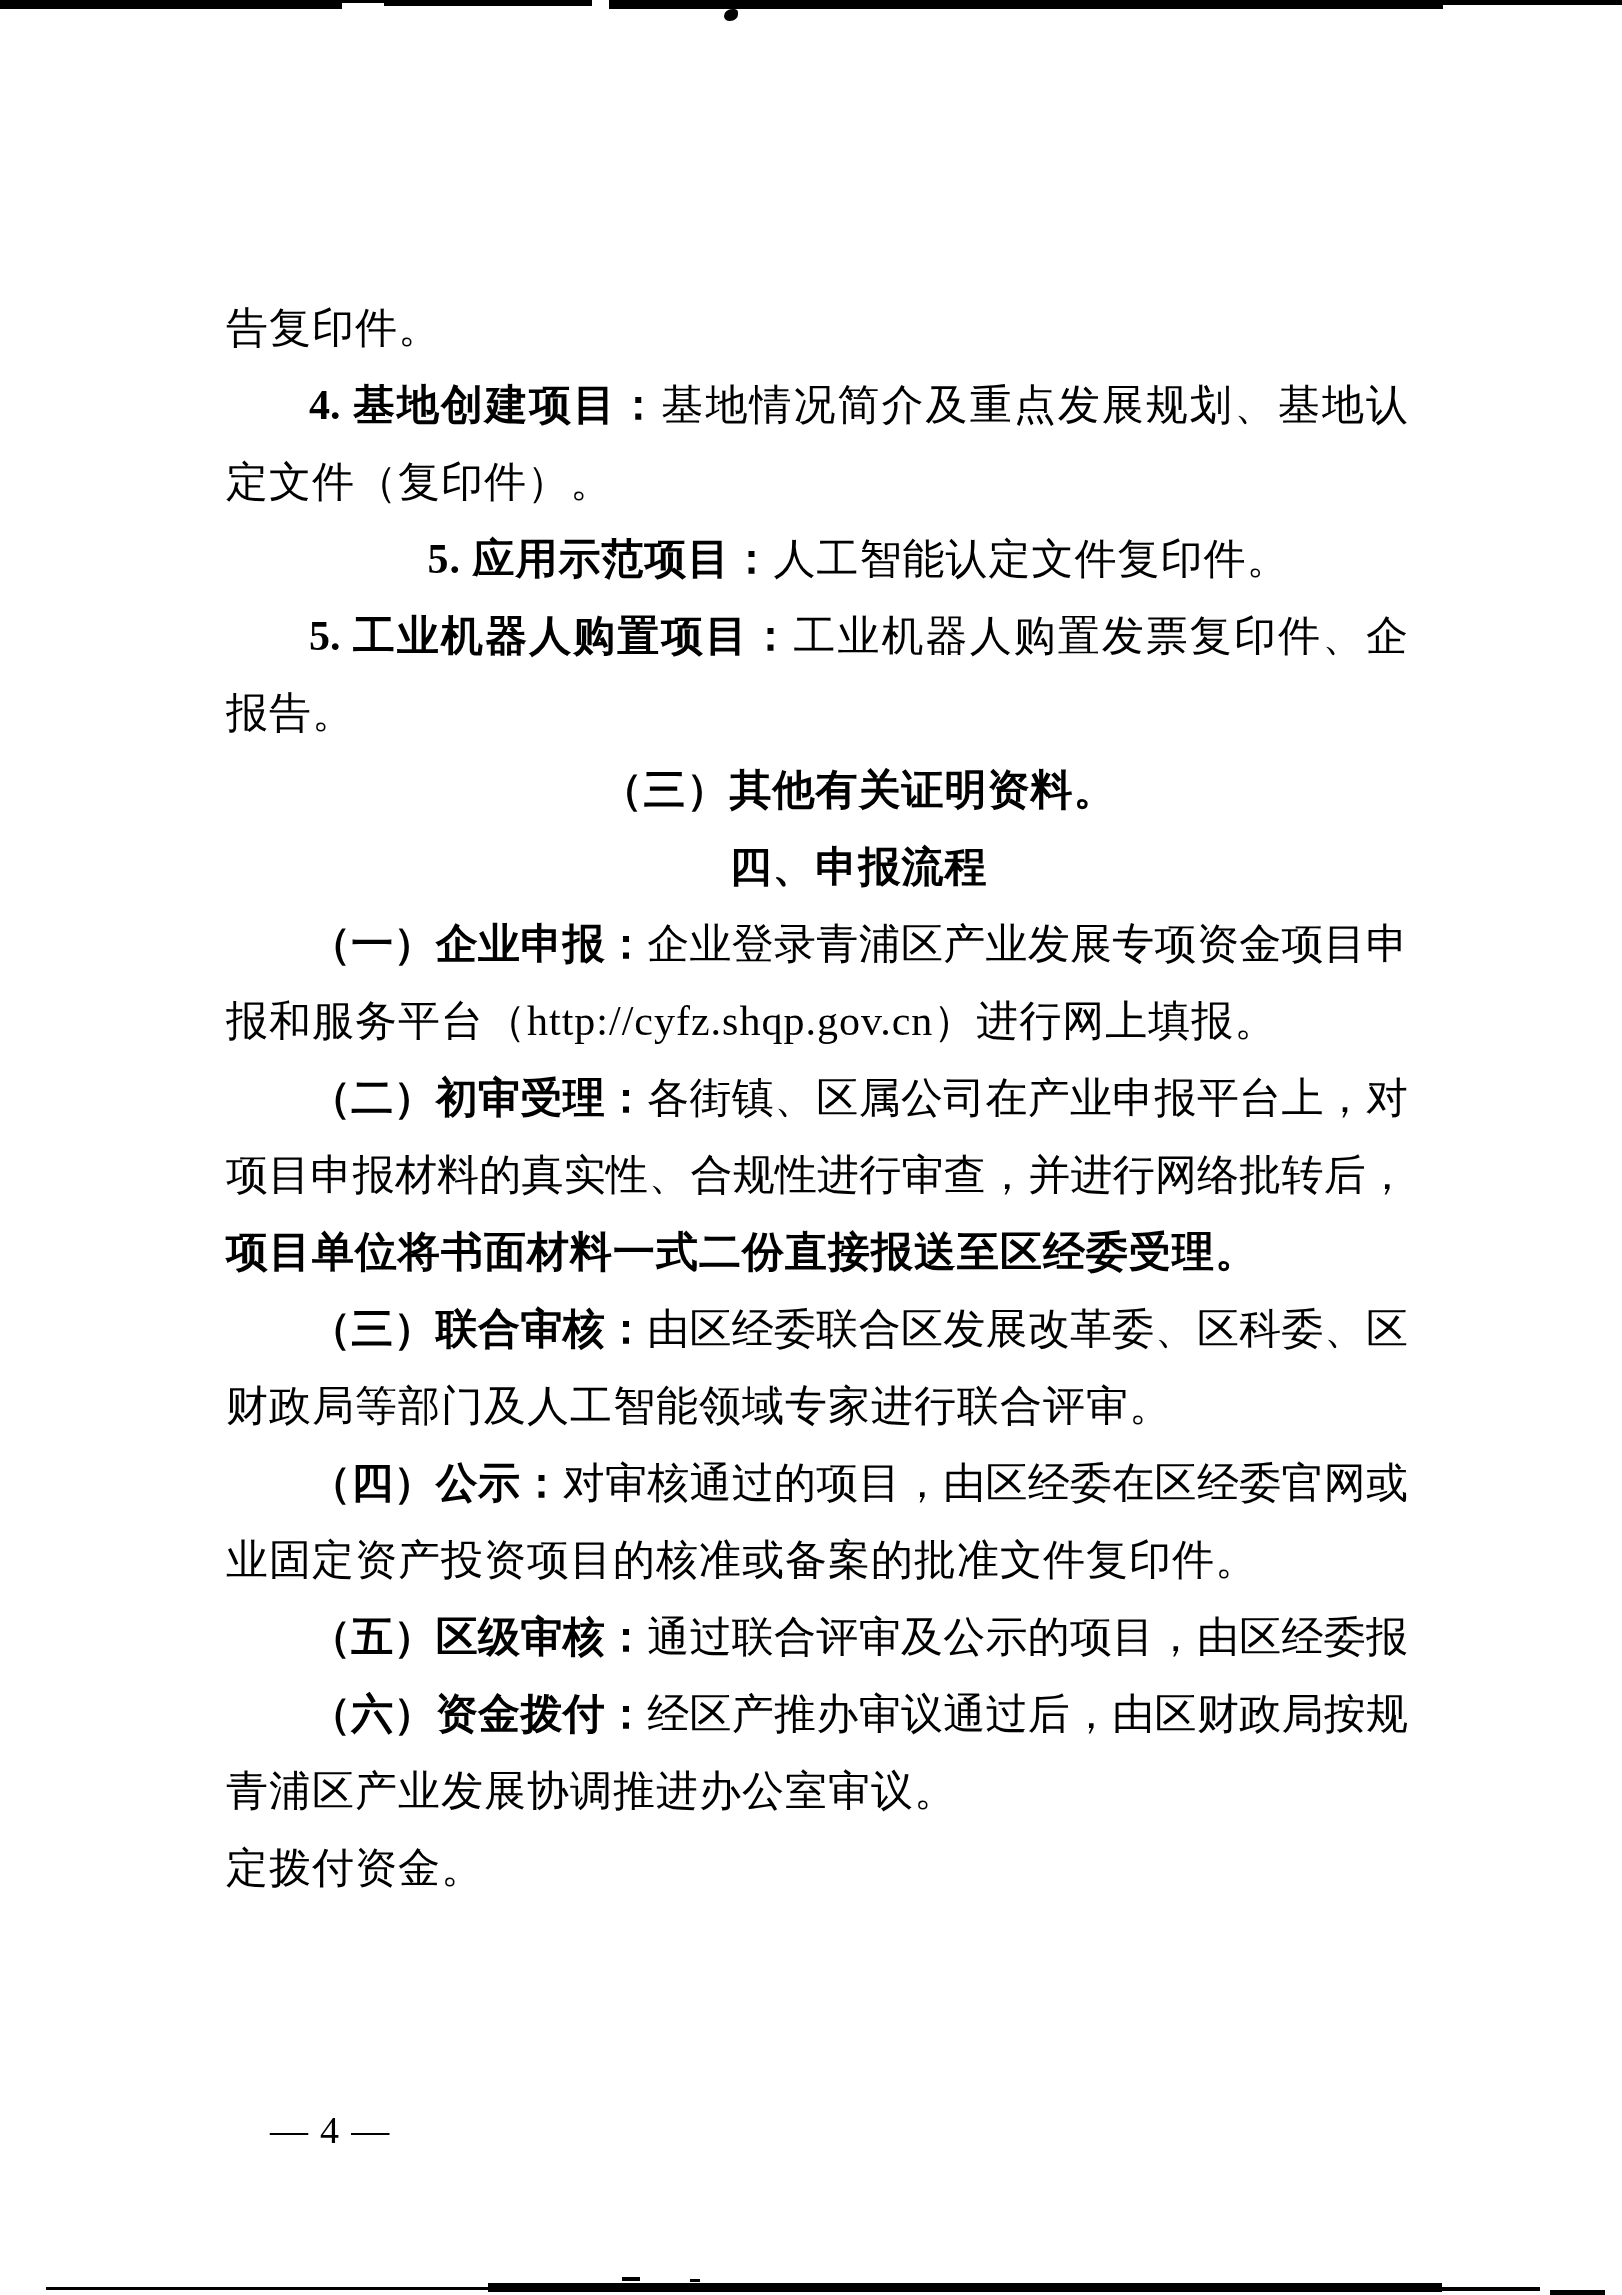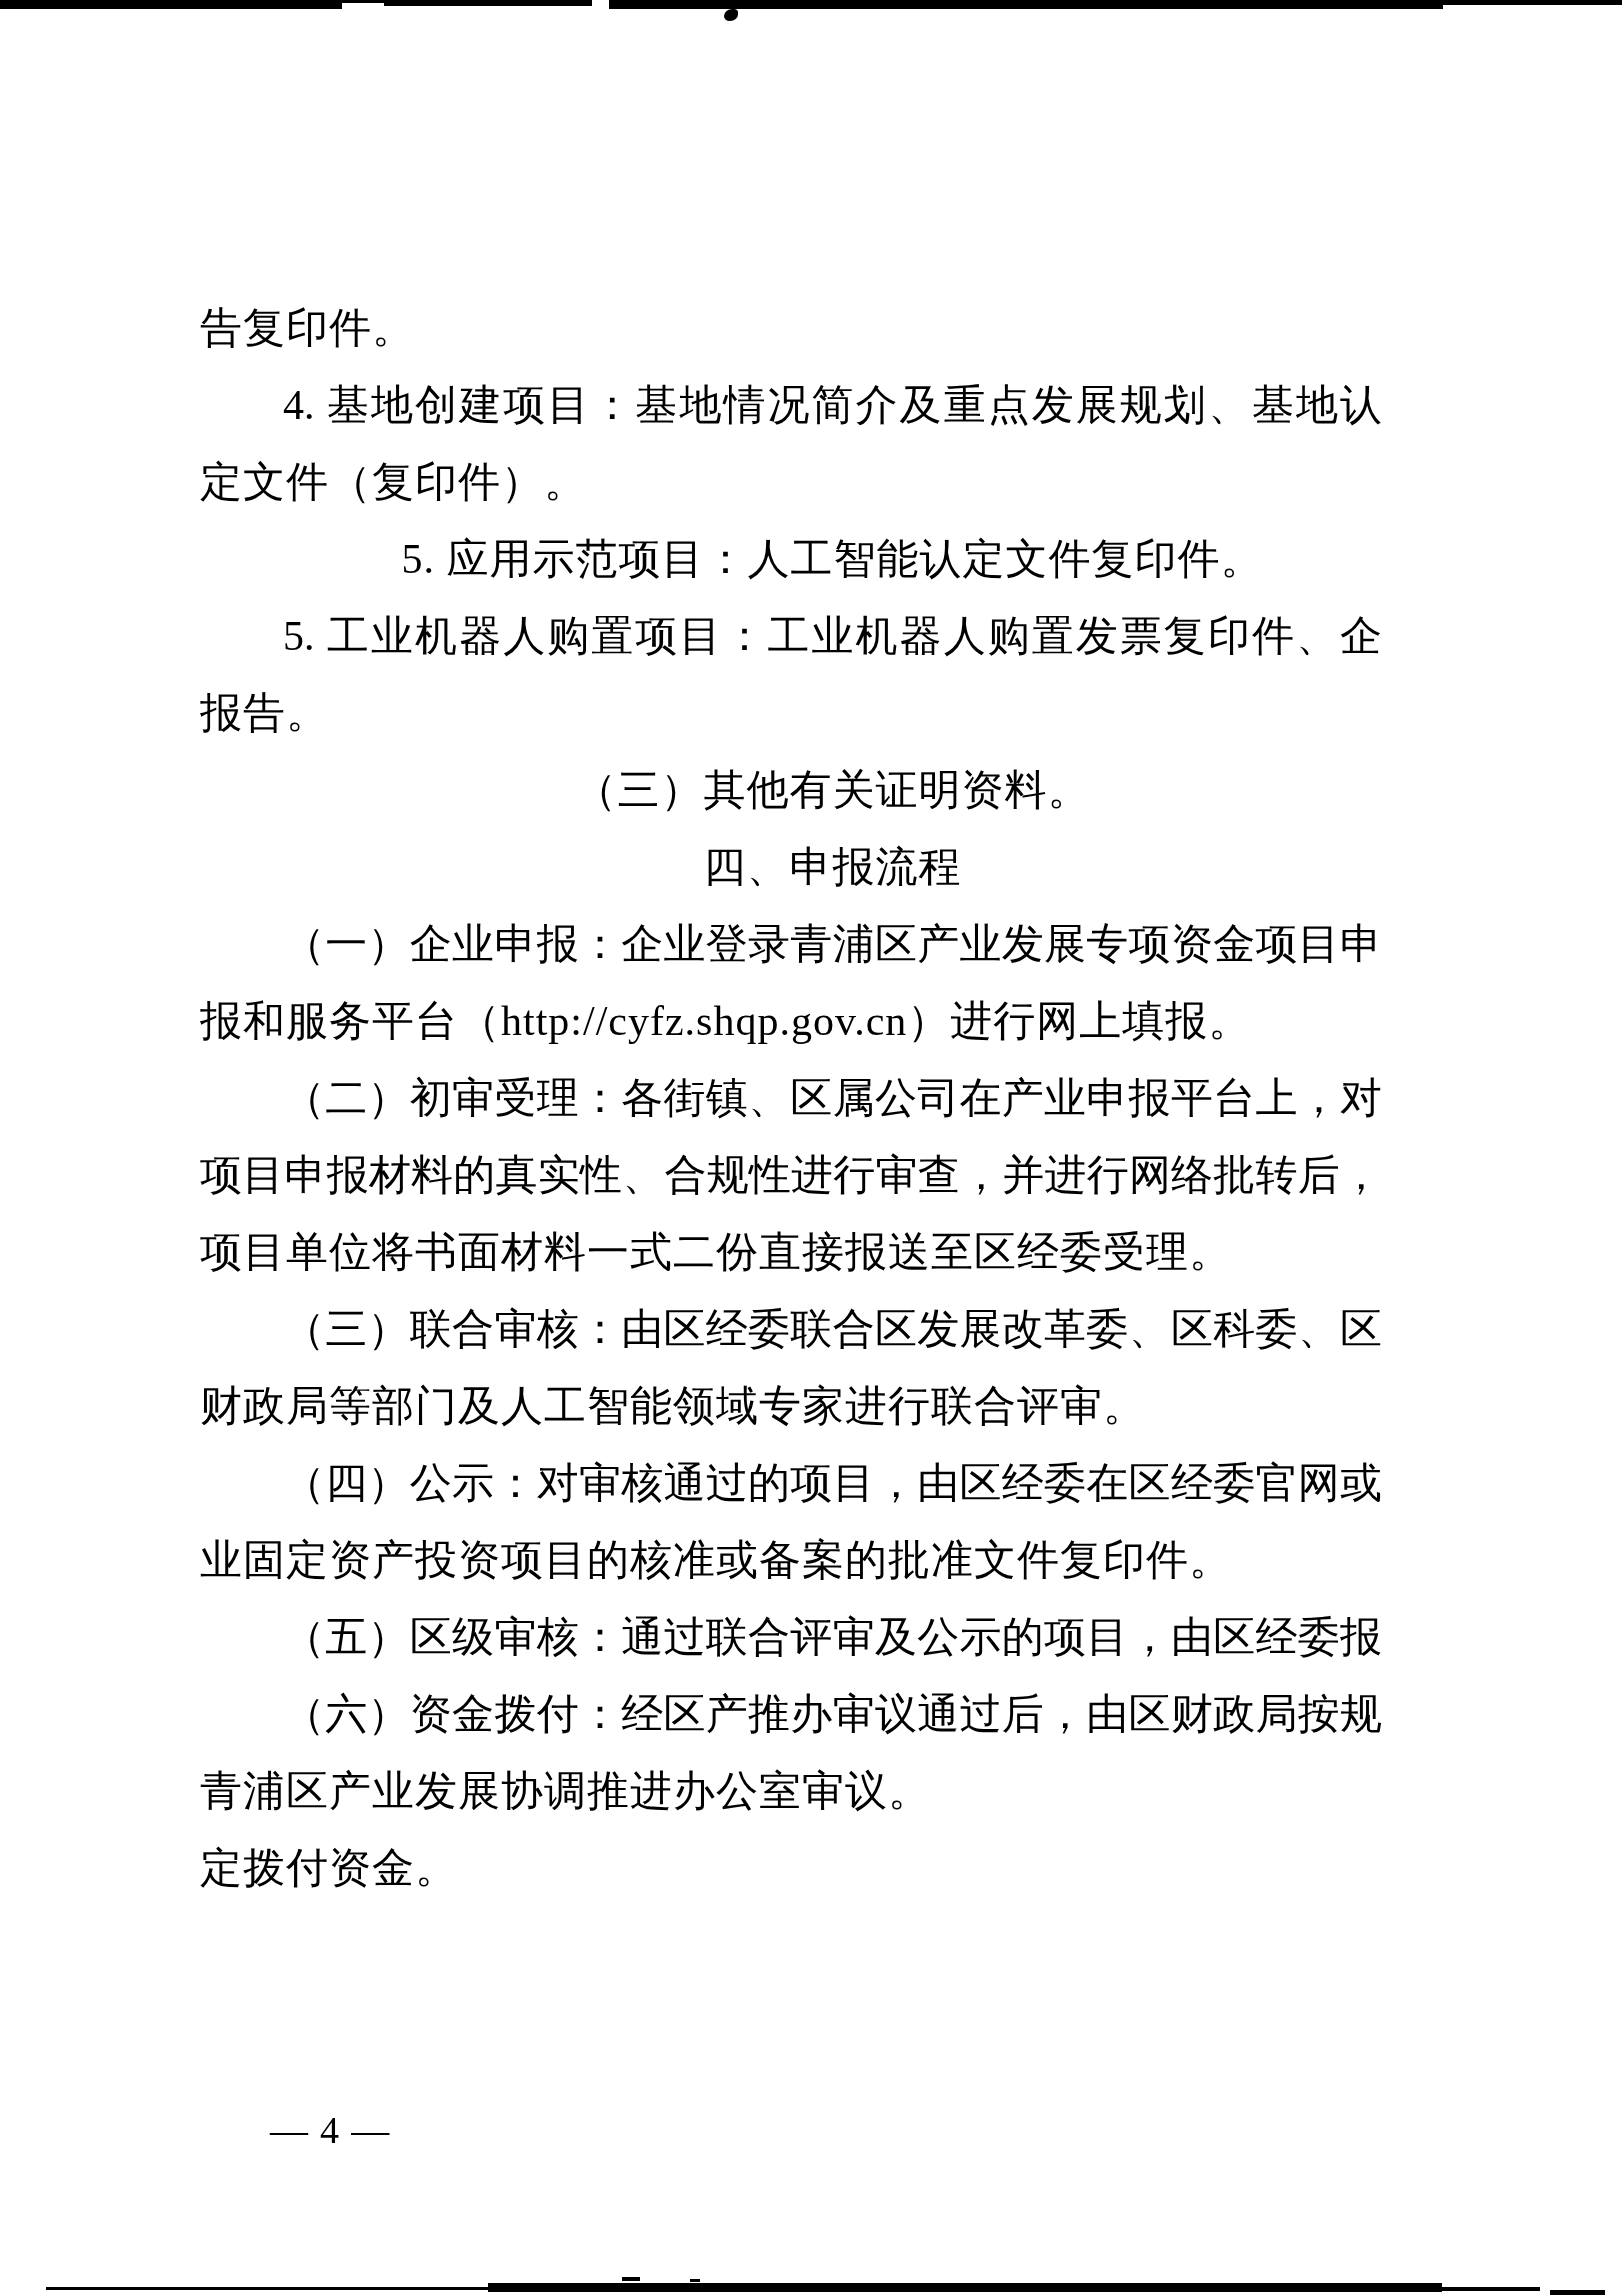--- a/index.html
+++ b/index.html
@@ -20,34 +20,34 @@
   .art-squiggle{left:724px;top:9px;width:14.3px;height:11.7px;border-radius:60% 30% 55% 40%;}
   .art-bottom-a{left:46px;top:2287px;width:443px;height:3.3px;}
   .art-bottom-b{left:488px;top:2283px;width:954px;height:9px;}
   .art-bottom-c{left:1442px;top:2287px;width:98px;height:3.9px;}
   .art-bottom-d{left:1550px;top:2290px;width:55px;height:4.6px;}
   .art-speck-a{left:622px;top:2277px;width:18px;height:3.9px;}
   .art-speck-b{left:690px;top:2279px;width:10.4px;height:3.3px;}
 
   
   .doc{
-    position:absolute;left:200px;top:290px;width:1182px;
+    position:absolute;left:226px;top:290px;width:1182px;
   }
   .line{
     height:77px;line-height:77px;
     font-size:42px;letter-spacing:1px;
     text-align:left;white-space:normal;
   }
   .line.justify{
     letter-spacing:0;
     text-align:justify;
     text-align-last:justify;
   }
   .line.indent{text-indent:83px;text-align:center;}
-  .line .b{font-weight:400;margin-top:12px;}
+  .line .b{font-weight:700;margin-top:12px;}
 
   .footer-num{
     position:absolute;left:270px;top:2107px;
     font-size:38px;line-height:46px;letter-spacing:1.3px;
     white-space:nowrap;
   }
 </style>
 </head>
 <body>
 

